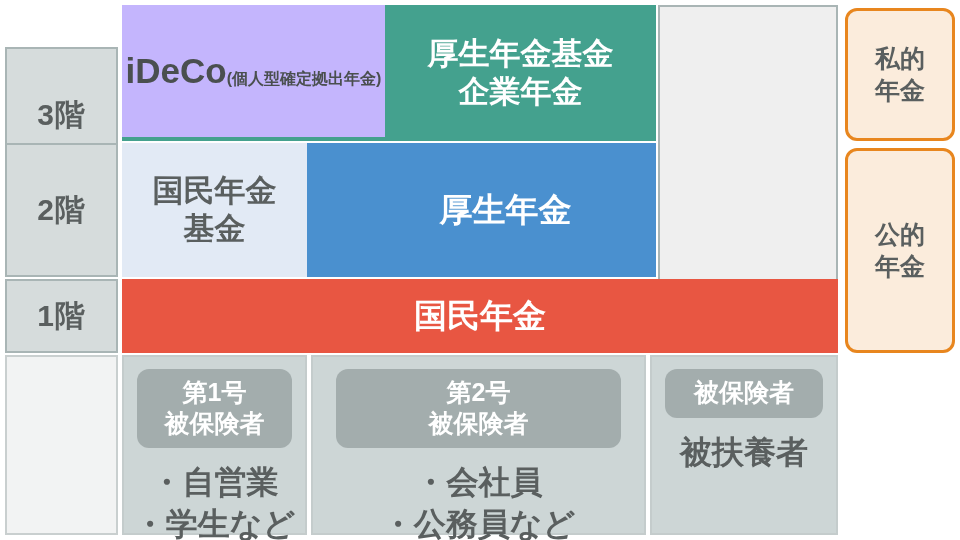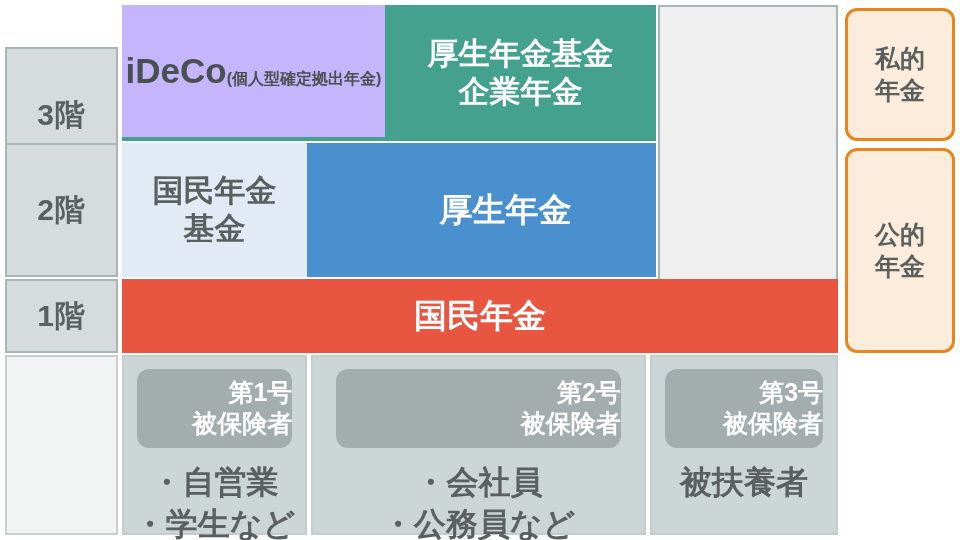--- a/index.html
+++ b/index.html
@@ -98,21 +98,21 @@
   }
   .badge{
     background:#a3adad;
     border-radius:12px;
     color:#ffffff;
     font-size:25px;
     font-weight:bold;
     line-height:1.22;
     padding:8px 0 10px 0;
     width:86%;
-    text-align:right;
+    text-align:center;
   }
   .sub{
     color:#5a5f5f;
     font-size:32px;
     font-weight:bold;
     line-height:1.3;
     margin-top:14px;
     text-align:center;
   }
   .nowrap{white-space:nowrap;}
@@ -185,21 +185,20 @@
       <div>被保険者</div>
     </div>
     <div class="sub">
       <div class="nowrap">・会社員</div>
       <div class="nowrap">・公務員など</div>
     </div>
   </div>
 
   <div class="cell insured" style="left:650px;top:355px;width:188px;height:180px;">
     <div class="badge">
-      <div>第3号</div>
       <div>被保険者</div>
     </div>
     <div class="sub">
       <div class="nowrap">被扶養者</div>
     </div>
   </div>
 
 </div>
 
 </body></html>

